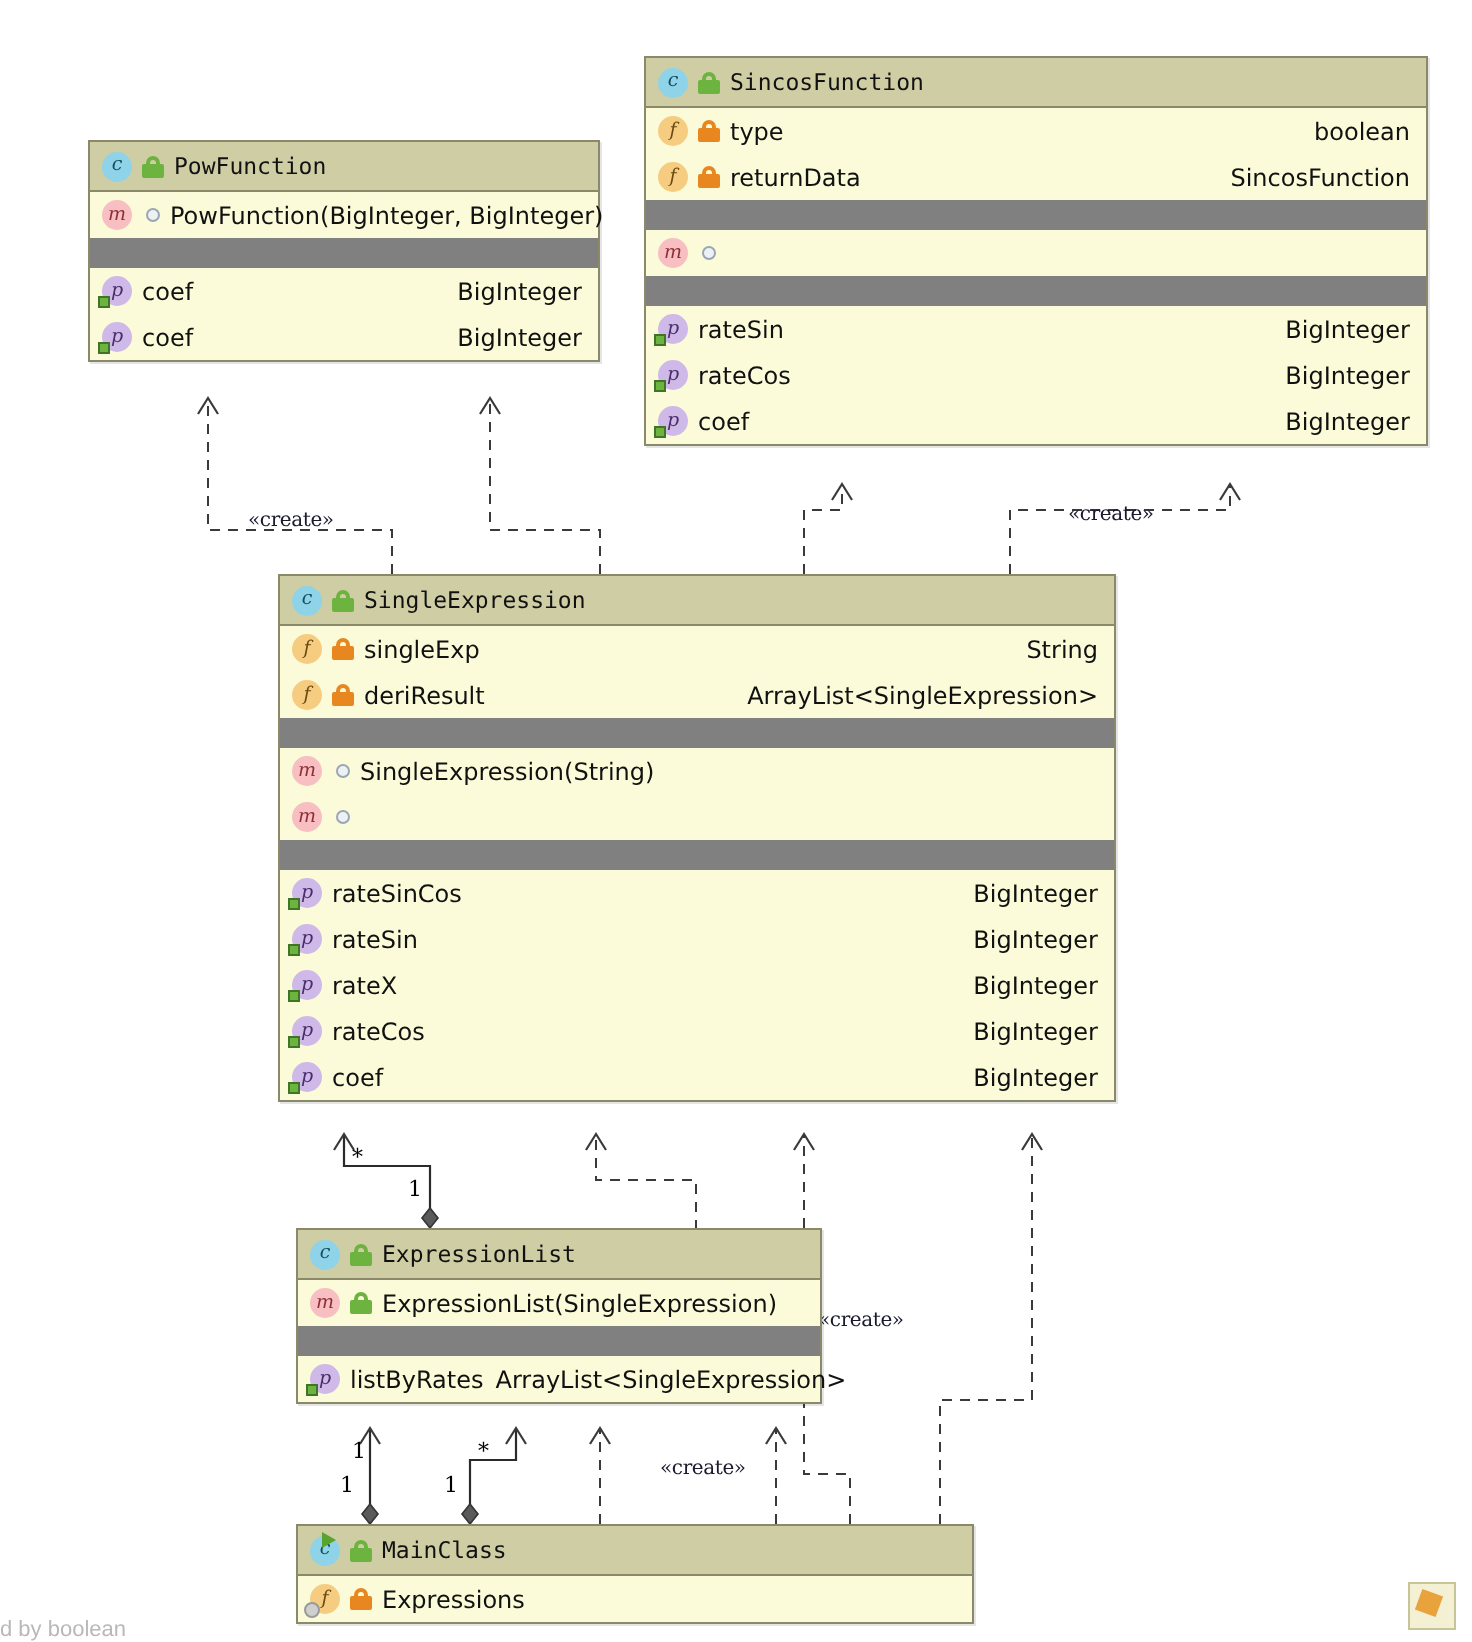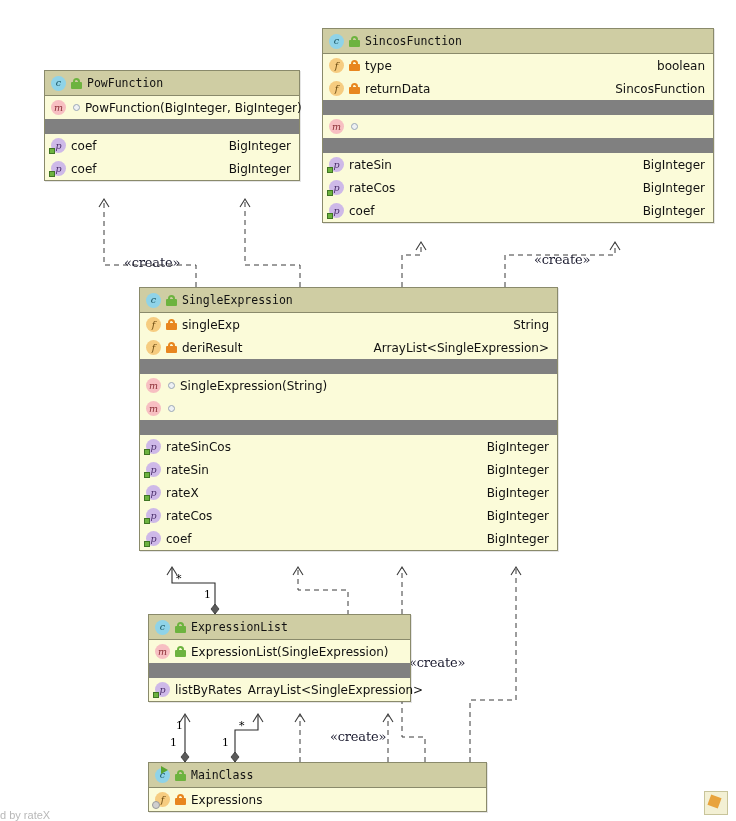--- a/index.html
+++ b/index.html
@@ -27,21 +27,21 @@
     position: absolute;
     left: 0; top: 0;
     width: 736px;
     height: 821px;
     pointer-events: none;
   }
 
   .edge-label {
     position: absolute;
     font-family: "DejaVu Serif", serif;
-    font-size: 13px;
+    font-size: 10px;
     color: #1a1a2e;
     white-space: nowrap;
     letter-spacing: -0.2px;
   }
   .mult-label {
     position: absolute;
     font-family: "DejaVu Serif", serif;
     font-size: 11px;
     color: #000;
     white-space: nowrap;
@@ -549,16 +549,16 @@
           </span>
         <span class="lock orange">
             <span class="shackle"></span>
             <span class="body"></span>
           </span>
         <span class="rname">Expressions</span>
       </div>
     </div>
   </div>
 
-  <div id="watermark">d by rateX</div>
+  <div id="watermark">d by boolean</div>
   <div id="wm-icon"></div>
 
 </div>
 
 </body></html>

